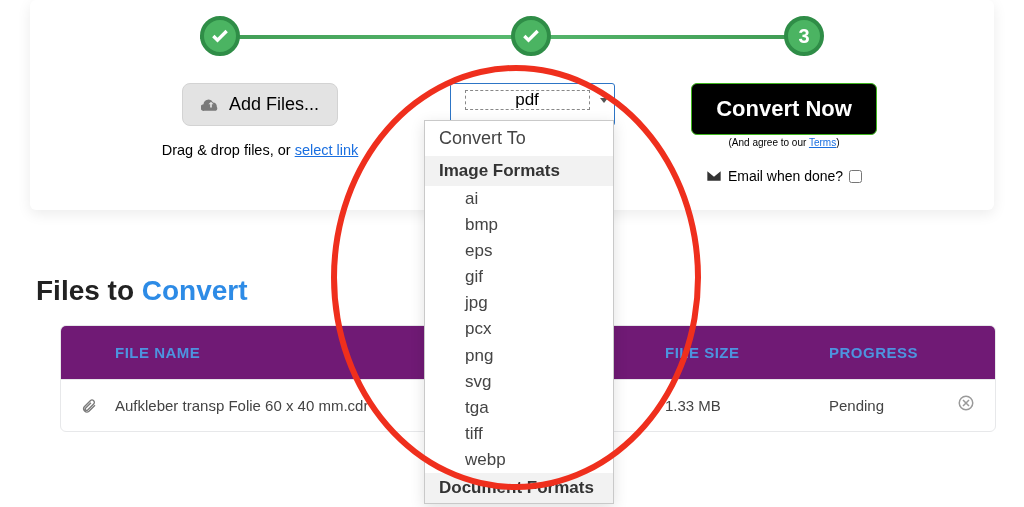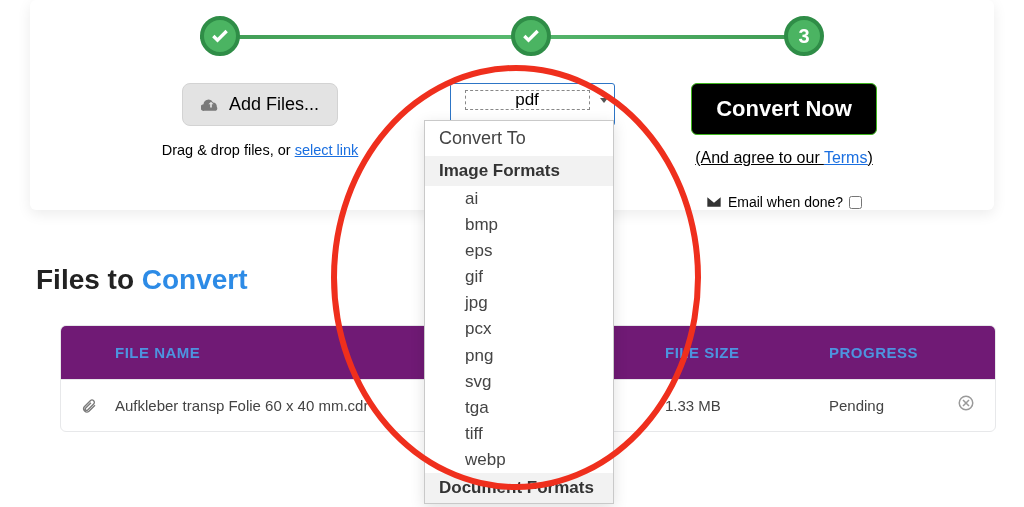--- a/index.html
+++ b/index.html
@@ -93,24 +93,24 @@
   .convert-btn {
     display: inline-block;
     padding: 12px 24px;
     border-radius: 6px;
     background: #000000;
     border: 1px solid #3fb61e;
     color: #fff;
     font-size: 22px; font-weight: 700;
     cursor: pointer;
   }
-  .agree-line { margin-top: 14px; font-size: 16px; text-decoration: underline; }
+  .agree-line { margin-top: 2px; font-size: 10px; }
   .agree-line a { color: #1a6fe0; text-decoration: underline; }
   .email-line {
-    margin-top: 27px; font-size: 14px;
+    margin-top: 20px; font-size: 14px;
     display: inline-flex; align-items: center; gap: 6px;
   }
   .email-line svg { width: 16px; height: 12px; fill:#333; }
   .email-line input[type=checkbox] { width: 13px; height: 13px; }
 
   
   .dropdown {
     position: absolute;
     left: 424px; top: 120px;
     width: 190px;
@@ -135,21 +135,21 @@
     padding: 2px 24px 2px 40px;
     color: #444;
     cursor: pointer;
     position: relative;
     line-height: 1.3;
   }
 
   
   .files-title {
     position: absolute;
-    left: 36px; top: 264px;
+    left: 36px; top: 275px;
     font-size: 28px; font-weight: 700;
     color: #222;
   }
   .files-title .accent { color: #2d8be6; }
 
   .files-table {
     position: absolute;
     left: 60px; right: 28px; top: 325px;
     border: 1px solid #e7e8ea;
     border-radius: 6px;

